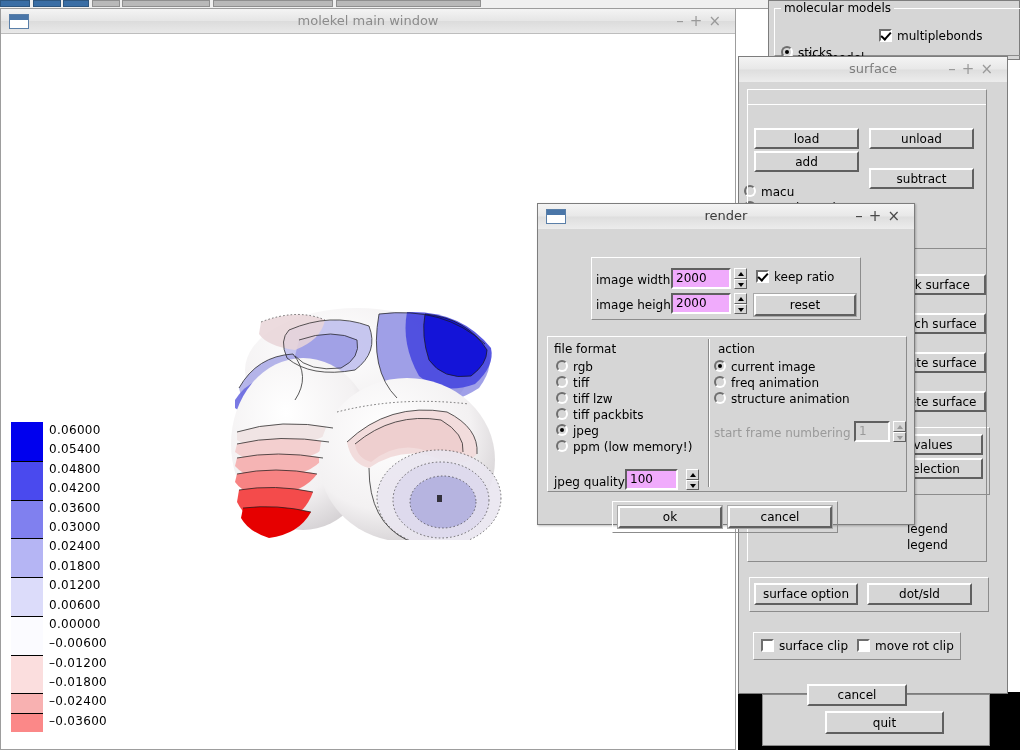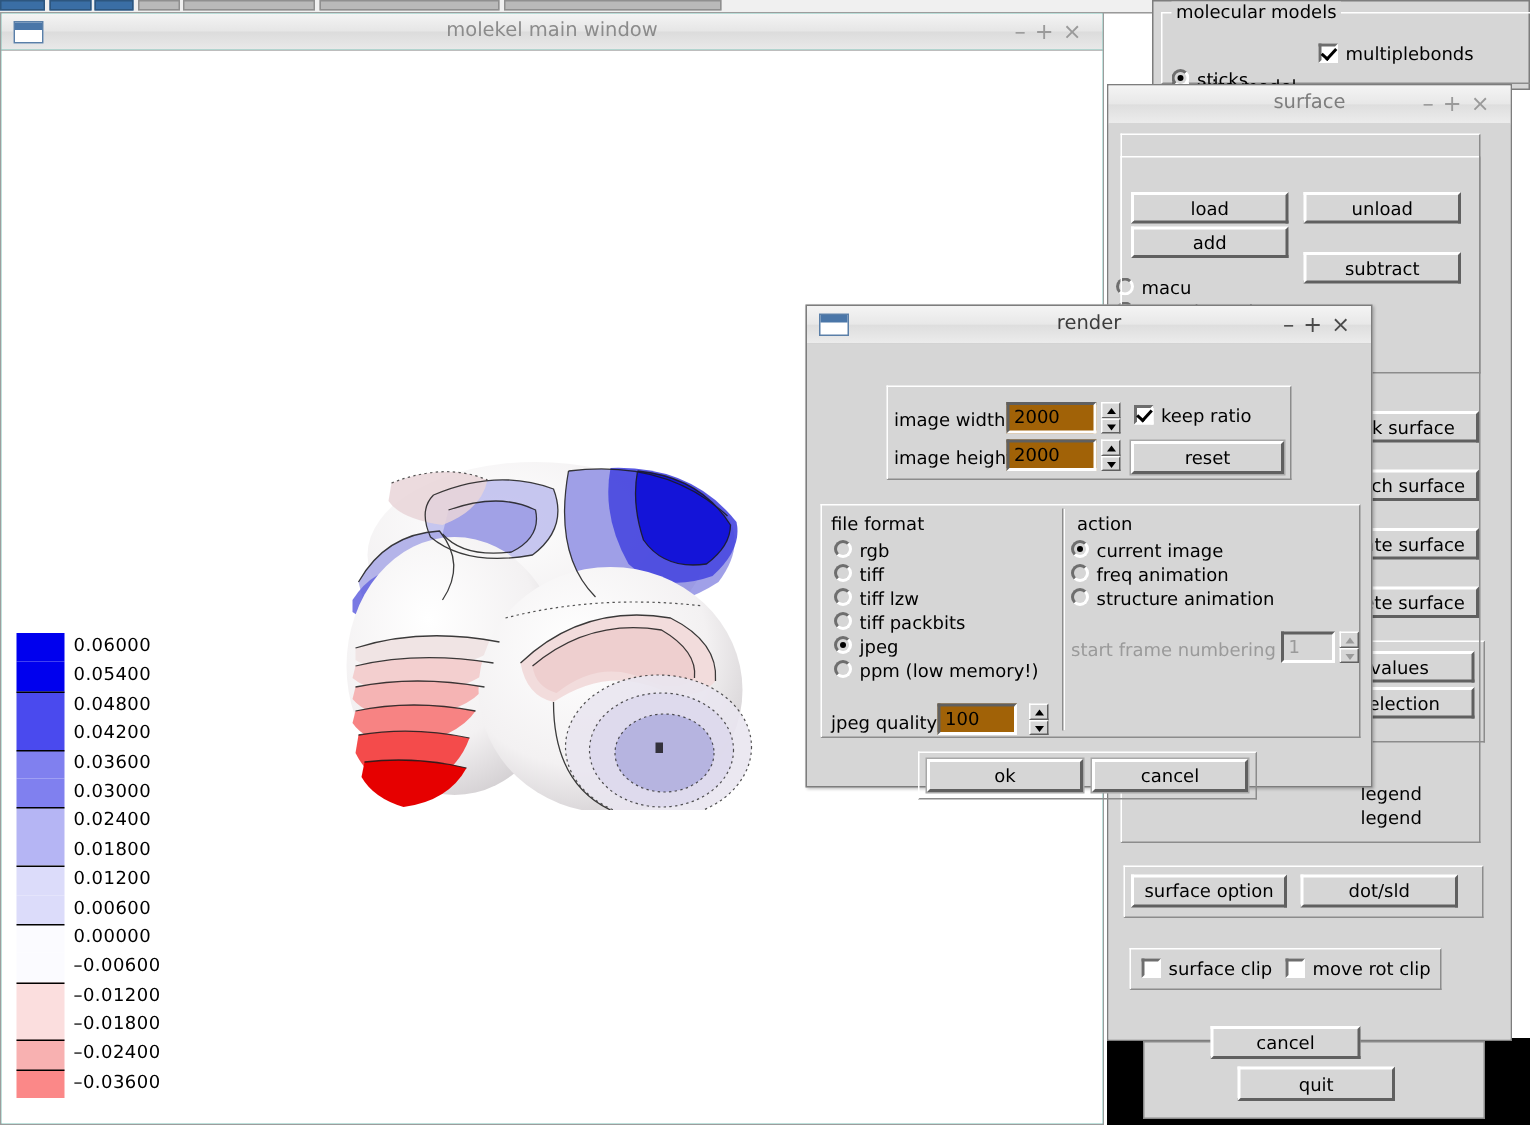--- a/index.html
+++ b/index.html
@@ -56,21 +56,21 @@
   .grp{position:absolute;border:1px solid #ffffff;border-right-color:#8c8c8c;border-bottom-color:#8c8c8c;box-sizing:border-box;}
   .grplabel{position:absolute;background:#d6d6d6;padding:0 3px;font-size:12px;top:-8px;left:6px;}
 
   .btn{position:absolute;background:#d6d6d6;box-sizing:border-box;
     border:2px solid;border-color:#ffffff #606060 #606060 #ffffff;
     font-size:12px;text-align:center;color:#000;cursor:default;
     font-family:"DejaVu Sans","Liberation Sans",sans-serif;
     display:flex;align-items:center;justify-content:center;}
   .btn.def{box-shadow:0 0 0 1px #a8a8a8;}
 
-  .txtfield{position:absolute;background:#a16207;box-sizing:border-box;
+  .txtfield{position:absolute;background:#f0abfc;box-sizing:border-box;
     border:2px solid;border-color:#606060 #ffffff #ffffff #606060;
     font-size:12px;padding:1px 3px;color:#000;}
   .txtfield.dis{background:#d6d6d6;color:#9a9a9a;}
 
   .spin{position:absolute;width:13px;box-sizing:border-box;}
   .spin .sb{position:absolute;left:0;width:13px;height:50%;background:#d6d6d6;
     border:1px solid;border-color:#ffffff #606060 #606060 #ffffff;box-sizing:border-box;}
   .spin .sb.up{top:0;}
   .spin .sb.dn{bottom:0;}
   .spin .arr{position:absolute;left:3px;width:0;height:0;}
@@ -278,21 +278,21 @@
     <span>sticks</span>
   </div>
   <div class="check on" style="left:110px;top:28px;">
     <span class="cb"></span>
     <span>multiplebonds</span>
   </div>
 </div>
 
 <div class="abs" style="left:738px;top:692px;width:282px;height:58px;background:#000;"></div>
 <div class="mdlg" style="left:762px;top:694px;width:228px;height:52px;border:1px solid #8a8a8a;box-sizing:border-box;">
-  <div class="btn" style="left:62px;top:16px;width:105px;height:23px;">quit</div>
+  <div class="btn" style="left:62px;top:16px;width:119px;height:23px;">quit</div>
 </div>
 
 <div class="mdlg" style="left:738px;top:56px;width:270px;height:638px;border:1px solid #7d7d7d;box-sizing:border-box;">
   <div class="mtitle">
     <div class="ttl">surface</div>
     <div class="wbtns" style="top:3px;">
       <span class="wbtn">–</span><span class="wbtn">+</span><span class="wbtn">×</span>
     </div>
   </div>
   <div class="mbody">

